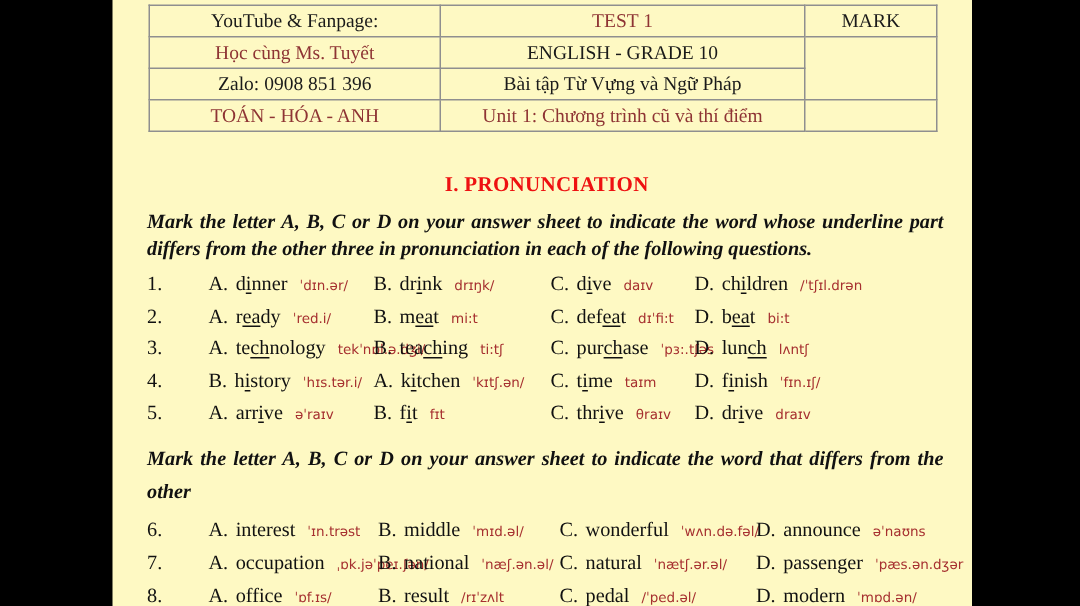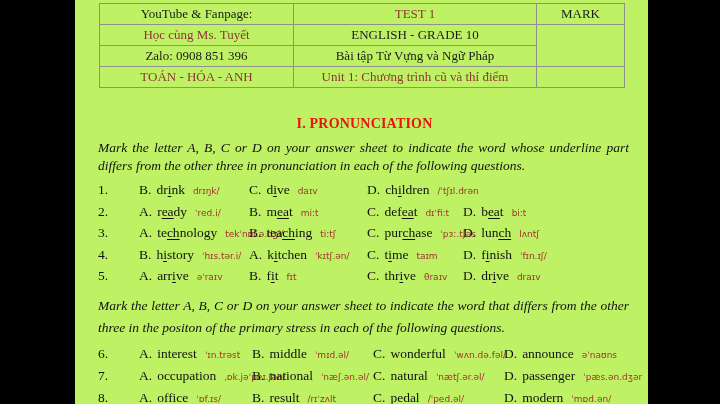--- a/index.html
+++ b/index.html
@@ -3,21 +3,21 @@
 <meta charset="utf-8">
 <style>
   html,body{margin:0;padding:0;}
   body{
     width:720px;height:404px;background:#000;overflow:hidden;
     font-family:"Liberation Serif","DejaVu Serif",serif;
     position:relative;
   }
   .page{
     position:absolute;left:75px;top:0;width:573px;height:404px;
-    background:#bef264;overflow:hidden;
+    background:#fef9c3;overflow:hidden;
   }
   
   .doc-table{
     border-collapse:collapse;
     margin:3px 0 0 24px;
     table-layout:fixed;width:516px;
   }
   .doc-table td{
     border:1px solid #8f8f8f;
     height:20px;padding:0 2px;
@@ -30,21 +30,21 @@
   .doc-table td.red{color:#8e3434;}
   
   .sec-title{
     width:531px;margin:28px 0 0 24px;
     text-align:center;font-weight:bold;font-size:14px;color:#ee1111;
     letter-spacing:.2px;
   }
   
   .instr{
     width:531px;margin:7px 0 0 23px;
-    font-weight:normal;font-style:italic;font-size:13.5px;color:#111;
+    font-weight:bold;font-style:italic;font-size:13.5px;color:#111;
   }
   .instr .l1{display:block;text-align:justify;text-align-last:justify;line-height:18px;}
   .instr .l2{display:block;line-height:18px;}
   .instr.instr2 .l1{line-height:22px;margin-top:3px;}
   .instr.instr2 .l2{line-height:22px;}
   
   .q-list{margin:5px 0 0 23px;width:548px;}
   .q-row{display:grid;align-items:baseline;}
   .sec1 .q-row{grid-template-columns:41px 110px 118px 96px auto;height:21.5px;}
   .sec2 .q-row{grid-template-columns:41px 113px 121px 131px auto;height:22px;}
@@ -96,20 +96,21 @@
   <div class="sec-title">I. PRONUNCIATION</div>
 
   <div class="instr instr1">
     <span class="l1">Mark the letter A, B, C or D on your answer sheet to indicate the word whose underline part</span>
     <span class="l2">differs from the other three in pronunciation in each of the following questions.</span>
   </div>
 
   <div class="q-list sec1" id="qlist1">
       <div class="q-row">
         <span class="q-num">1.</span>
+        <div class="q-opt"><span class="q-letter">A.</span><span class="q-word">d<span class="ul">i</span>nner</span><span class="q-ipa">ˈdɪn.ər/</span></div>
         <div class="q-opt"><span class="q-letter">B.</span><span class="q-word">dr<span class="ul">i</span>nk</span><span class="q-ipa">drɪŋk/</span></div>
         <div class="q-opt"><span class="q-letter">C.</span><span class="q-word">d<span class="ul">i</span>ve</span><span class="q-ipa">daɪv</span></div>
         <div class="q-opt"><span class="q-letter">D.</span><span class="q-word">ch<span class="ul">i</span>ldren</span><span class="q-ipa">/ˈtʃɪl.drən</span></div>
       </div>
       <div class="q-row">
         <span class="q-num">2.</span>
         <div class="q-opt"><span class="q-letter">A.</span><span class="q-word">r<span class="ul">ea</span>dy</span><span class="q-ipa">ˈred.i/</span></div>
         <div class="q-opt"><span class="q-letter">B.</span><span class="q-word">m<span class="ul">ea</span>t</span><span class="q-ipa">mi:t</span></div>
         <div class="q-opt"><span class="q-letter">C.</span><span class="q-word">def<span class="ul">ea</span>t</span><span class="q-ipa">dɪˈfi:t</span></div>
         <div class="q-opt"><span class="q-letter">D.</span><span class="q-word">b<span class="ul">ea</span>t</span><span class="q-ipa">bi:t</span></div>
@@ -132,21 +133,20 @@
         <span class="q-num">5.</span>
         <div class="q-opt"><span class="q-letter">A.</span><span class="q-word">arr<span class="ul">i</span>ve</span><span class="q-ipa">əˈraɪv</span></div>
         <div class="q-opt"><span class="q-letter">B.</span><span class="q-word">f<span class="ul">i</span>t</span><span class="q-ipa">fɪt</span></div>
         <div class="q-opt"><span class="q-letter">C.</span><span class="q-word">thr<span class="ul">i</span>ve</span><span class="q-ipa">θraɪv</span></div>
         <div class="q-opt"><span class="q-letter">D.</span><span class="q-word">dr<span class="ul">i</span>ve</span><span class="q-ipa">draɪv</span></div>
       </div>
     </div>
 
   <div class="instr instr2">
     <span class="l1">Mark the letter A, B, C or D on your answer sheet to indicate the word that differs from the other</span>
-    <span class="l2">three in the positon of the primary stress in each of the following questions.</span>
   </div>
 
   <div class="q-list sec2" id="qlist2">
       <div class="q-row">
         <span class="q-num">6.</span>
         <div class="q-opt"><span class="q-letter">A.</span><span class="q-word">interest</span><span class="q-ipa">ˈɪn.trəst</span></div>
         <div class="q-opt"><span class="q-letter">B.</span><span class="q-word">middle</span><span class="q-ipa">ˈmɪd.əl/</span></div>
         <div class="q-opt"><span class="q-letter">C.</span><span class="q-word">wonderful</span><span class="q-ipa">ˈwʌn.də.fəl/</span></div>
         <div class="q-opt"><span class="q-letter">D.</span><span class="q-word">announce</span><span class="q-ipa">əˈnaʊns</span></div>
       </div>

